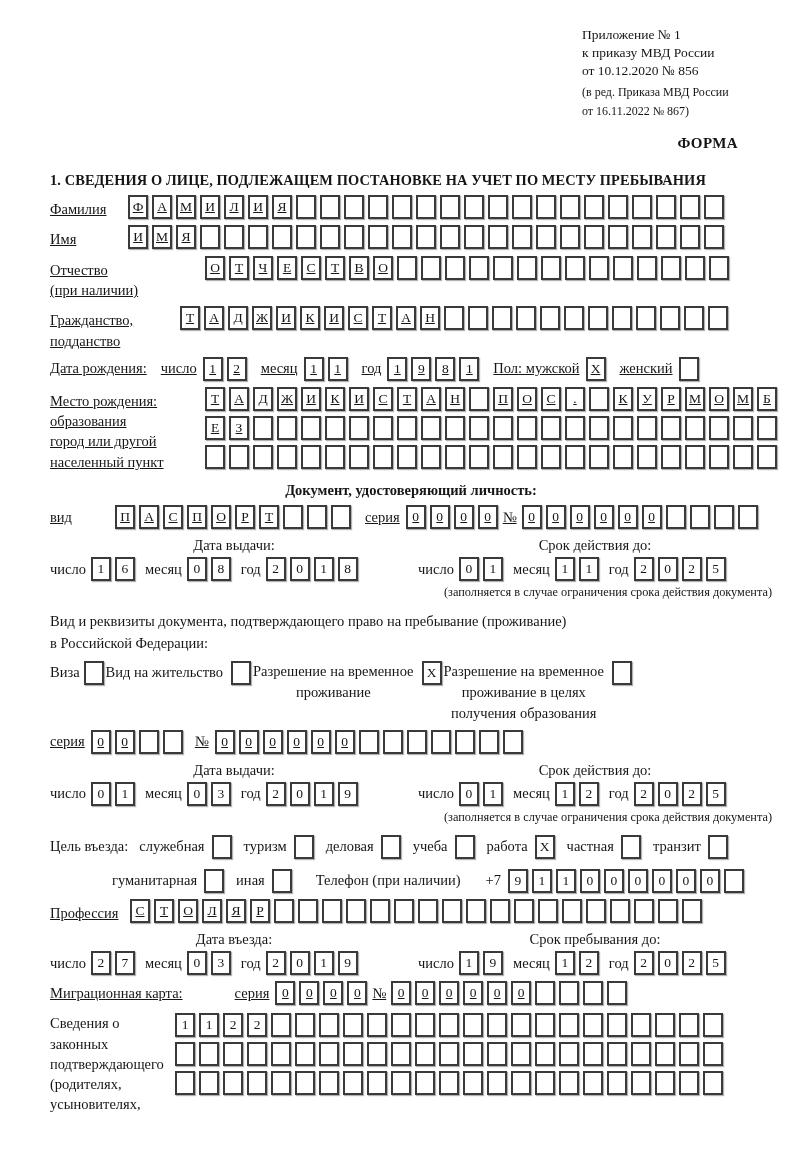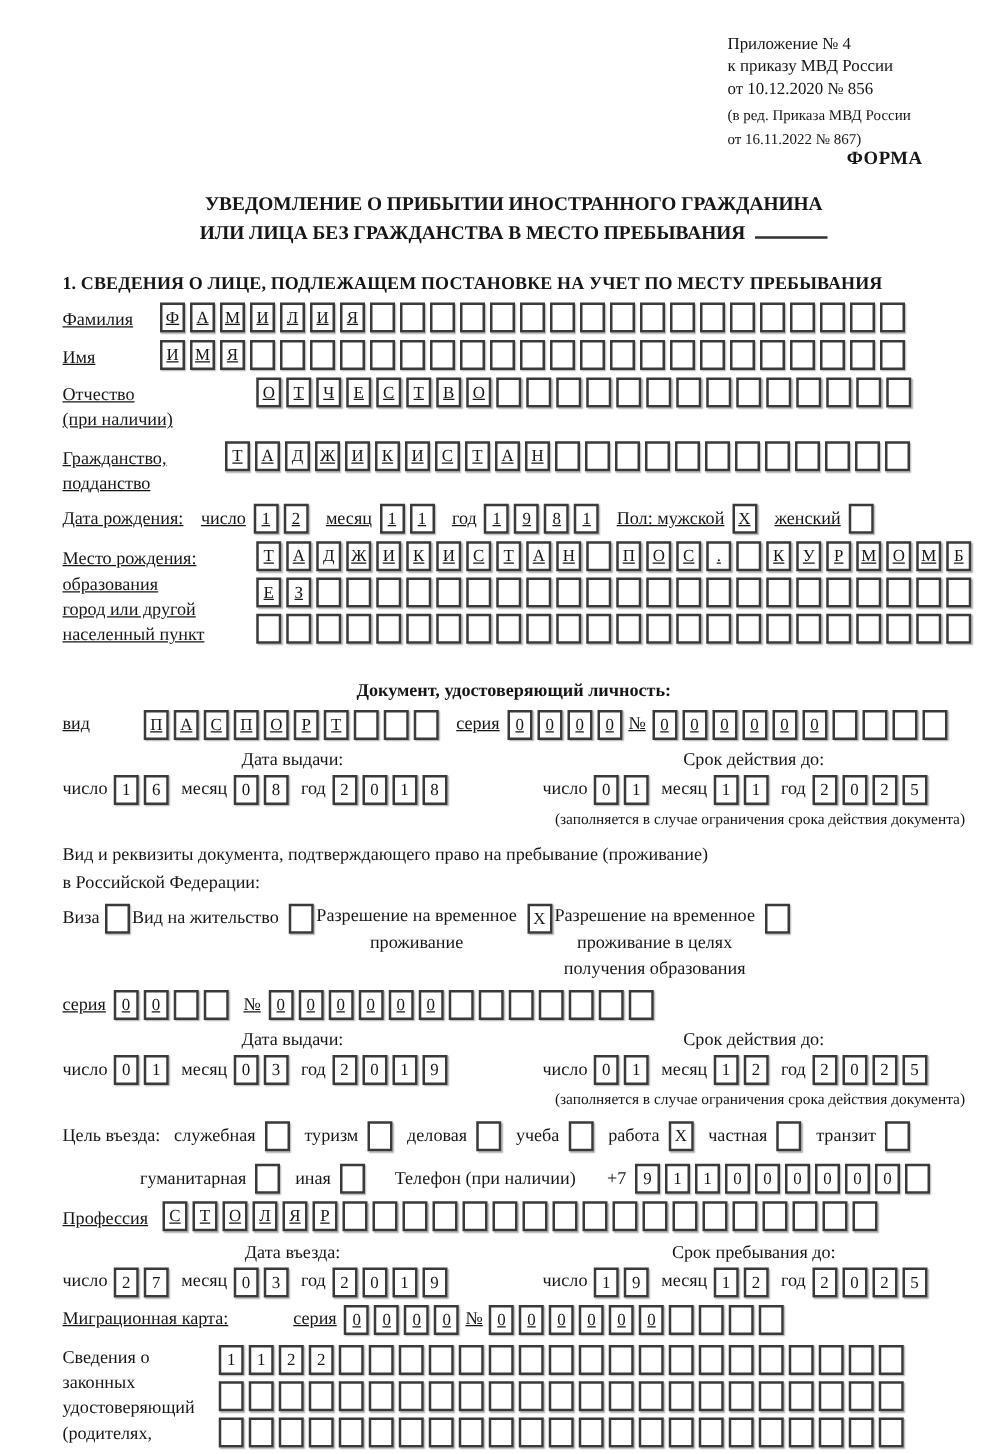--- a/index.html
+++ b/index.html
@@ -6,21 +6,21 @@
   html,body { margin:0; padding:0; }
   body {
     width:800px; height:1163px; background:#ffffff; overflow:hidden;
     font-family:"Liberation Serif","DejaVu Serif",serif; color:#161616;
   }
   .page { padding:26px 28px 0 50px; }
 
   
   .hdr { margin-left:532px; font-size:13.5px; line-height:1.35; }
   .hdr .small { font-size:12px; margin-top:3px; }
-  .forma { text-align:right; padding-right:34px; font-weight:bold; font-size:15px; letter-spacing:.4px; }
+  .forma { text-align:right; padding-right:34px; font-weight:bold; font-size:15px; margin-top:16px; letter-spacing:.4px; }
 
   .title { text-align:center; font-weight:bold; font-size:15.5px; margin-top:16px; line-height:1.5; }
   .uline { display:inline-block; width:58px; border-bottom:2px solid #333; height:13px; margin-left:8px; }
 
   .sec { font-weight:bold; font-size:14.4px; margin-top:20px; letter-spacing:.1px; }
 
   .frow { display:flex; align-items:flex-start; margin-top:6px;text-decoration:underline; }
   .flabel { font-size:14.5px; line-height:1.4; padding-top:4px; flex-shrink:0; }
   .w78  { width:78px; }  .w155 { width:155px; } .w130 { width:130px; }
   .w65  { width:65px; }  .w80  { width:80px; }  .w125 { width:125px; }
@@ -32,25 +32,25 @@
     display:inline-flex; align-items:center; justify-content:center;
     font-size:13.5px; flex-shrink:0;
   }
   .stack > .cells { display:flex; margin-bottom:5px; }
   .stack > .cells:last-child { margin-bottom:0; }
 
   .lbl { font-size:14.5px; white-space:nowrap;text-align:right; }
   .inline { display:flex; align-items:center; }
   .inline .lbl { margin-right:6px; }
   .gap { margin-left:14px; }
-  .center-bold { text-align:center; font-weight:bold; font-size:14.5px; margin-top:26px; }
+  .center-bold { text-align:center; font-weight:bold; font-size:14.5px; margin-top:10px; }
 
   .dwrap { display:flex; margin-top:8px; }
   .dcol-l { width:368px; }
-  .dcol-r { flex:1;margin-left:16px; }
+  .dcol-r { flex:1; }
   .dcap { text-align:center; font-size:14.5px; margin-bottom:3px; }
   .dgroup { display:flex; align-items:center; }
   .dgroup .lbl { margin-right:5px; }
   .dgroup .cells { margin-right:10px; }
   .note { font-size:12.3px; margin-top:4px; text-align:right; }
 
   .para { font-size:14.5px; margin-top:10px; line-height:1.55; }
 
   .ptypes { display:flex; align-items:flex-start; margin-top:6px; }
   .ptype { display:flex; align-items:flex-start; margin-right:2px; }
@@ -63,32 +63,28 @@
   .indent { margin-left:62px; }
 
   .repblock { display:flex; margin-top:8px; }
 </style>
 </head>
 <body>
 
 <div class="page">
 
   <div class="hdr">
-    <div>Приложение № 4</div>
+    <div>Приложение № 1</div>
     <div>к приказу МВД России</div>
     <div>от 10.12.2020 № 856</div>
     <div class="small">(в ред. Приказа МВД России</div>
     <div class="small">от 16.11.2022 № 867)</div>
   </div>
   <div class="forma">ФОРМА</div>
 
-  <div class="title">
-    <div>УВЕДОМЛЕНИЕ О ПРИБЫТИИ ИНОСТРАННОГО ГРАЖДАНИНА</div>
-    <div><span>ИЛИ ЛИЦА БЕЗ ГРАЖДАНСТВА В МЕСТО ПРЕБЫВАНИЯ</span><span class="uline"></span></div>
-  </div>
 
   <div class="sec">1. СВЕДЕНИЯ О ЛИЦЕ, ПОДЛЕЖАЩЕМ ПОСТАНОВКЕ НА УЧЕТ ПО МЕСТУ ПРЕБЫВАНИЯ</div>
 
   <div class="frow">
     <div class="flabel w78">Фамилия</div>
     <span class="cells">
         <span class="cell">Ф</span>
         <span class="cell">А</span>
         <span class="cell">М</span>
         <span class="cell">И</span>
@@ -682,21 +678,21 @@
         <span class="cell"></span>
         <span class="cell"></span>
         <span class="cell"></span>
       </span>
   </div>
 
   <div class="repblock">
     <div class="flabel w125" style="padding-top:0">
       <div>Сведения о</div>
       <div>законных</div>
-      <div>удостоверяющий</div>
+      <div>подтверждающего</div>
       <div>(родителях,</div>
       <div>усыновителях,</div>
 
     </div>
     <div class="stack">
       <span class="cells">
           <span class="cell">1</span>
           <span class="cell">1</span>
           <span class="cell">2</span>
           <span class="cell">2</span>

